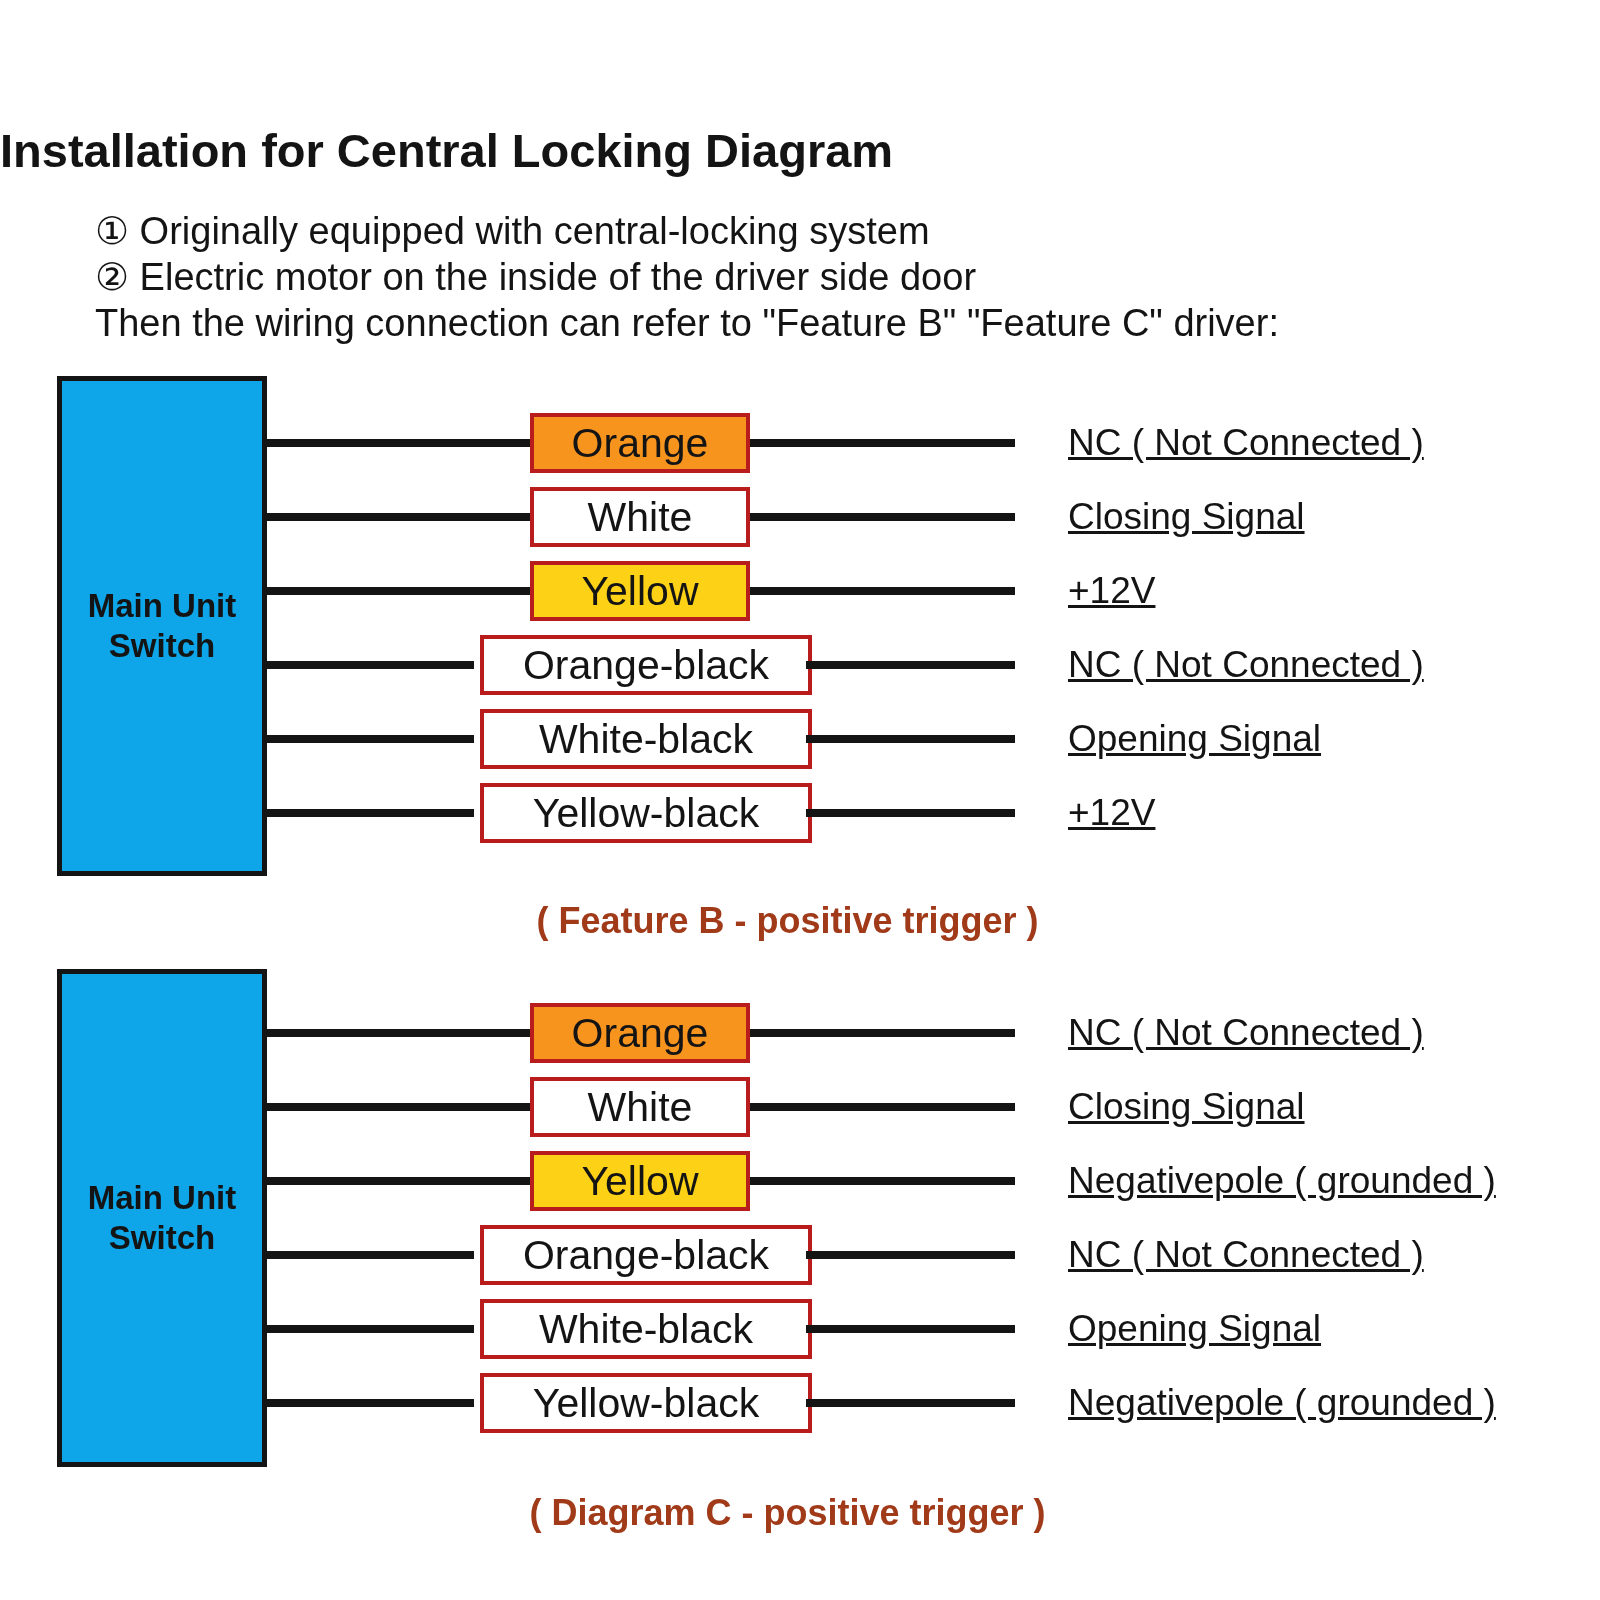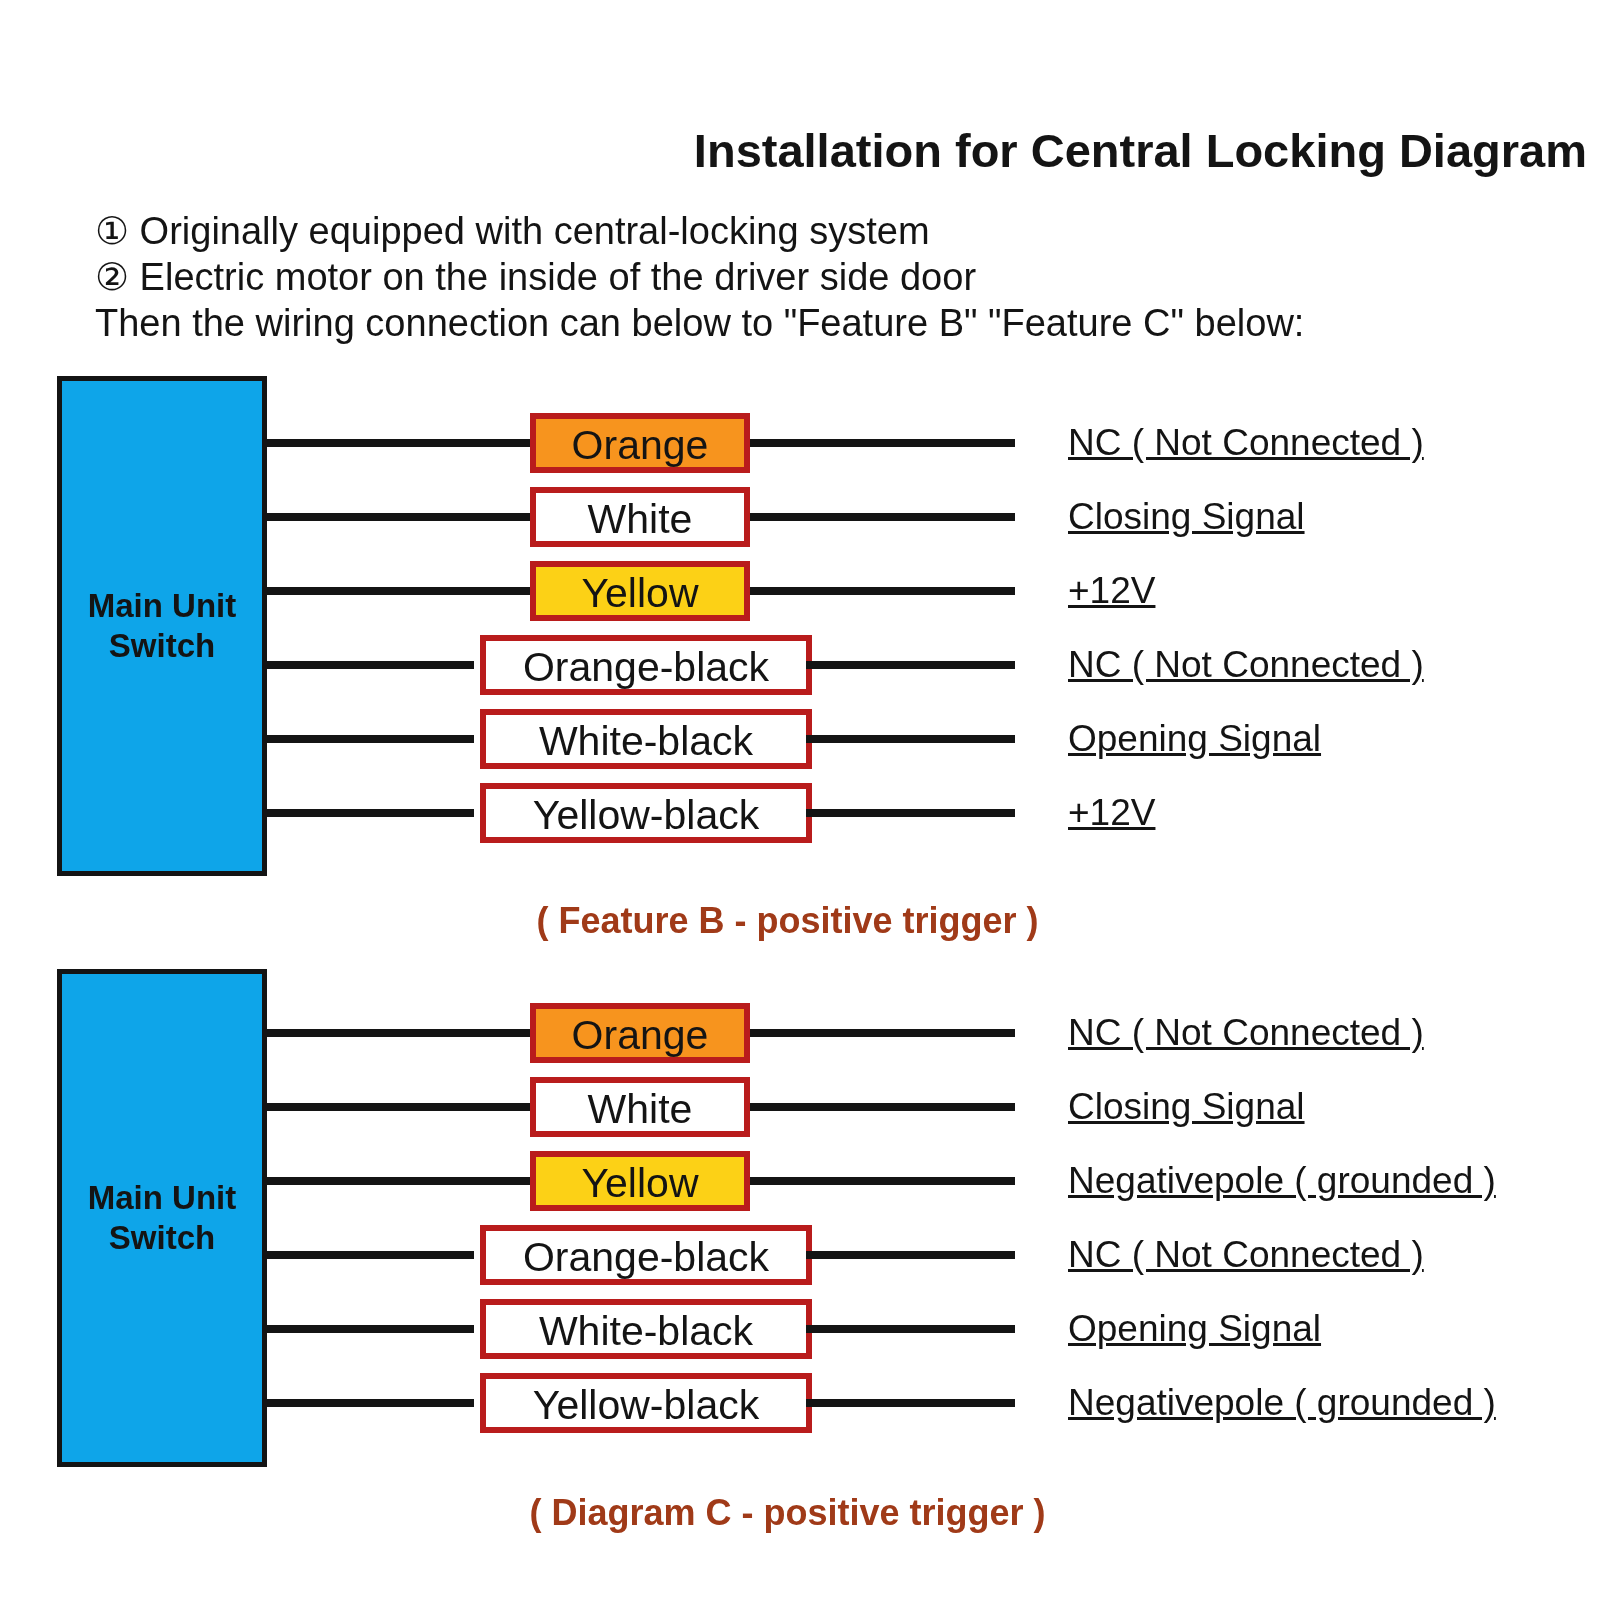--- a/index.html
+++ b/index.html
@@ -2,40 +2,40 @@
 <html><head>
 <meta charset="utf-8">
 <style>
   html,body{margin:0;padding:0;background:#ffffff;}
   .page{
     position:relative;width:1600px;height:1600px;background:#ffffff;overflow:hidden;
     font-family:"Liberation Sans",sans-serif;color:#141414;
   }
   .title{
     position:absolute;top:119px;left:0;width:1575px;height:64px;line-height:64px;
-    text-align:right;font-size:47px;font-weight:bold;letter-spacing:0;padding-left:12px;
+    text-align:left;font-size:47px;font-weight:bold;letter-spacing:0;
   }
   .instructions{position:absolute;left:95px;top:192px;margin-top:16px;}
   .instr-line{font-size:38px;line-height:46px;white-space:nowrap;}
   .unitbox{
     position:absolute;left:57px;width:210px;box-sizing:border-box;
     border:5px solid #141414;background:#0ea5e9;
     display:flex;align-items:center;justify-content:center;
   }
   .unitlabel{text-align:center;font-weight:bold;font-size:33px;line-height:40px;}
   .row{position:absolute;left:0;width:1600px;height:60px;}
   .row .wire{position:absolute;top:26px;height:8px;background:#141414;}
   .row.narrow .wl{left:267px;width:263px;}
   .row.narrow .wirebox{left:530px;width:220px;}
   .row.narrow .wr{left:750px;width:265px;}
   .row.wide .wl{left:267px;width:207px;}
   .row.wide .wirebox{left:480px;width:332px;}
   .row.wide .wr{left:806px;width:209px;}
   .wirebox{
-    position:absolute;top:0;height:60px;box-sizing:border-box;border:6px solid #b91c1c;
+    position:absolute;top:0;height:60px;box-sizing:border-box;border:4px solid #b91c1c;
     background:#ffffff;text-align:center;font-size:41px;line-height:52px;white-space:nowrap;
   }
   .desc{
     position:absolute;left:1068px;top:0;height:60px;line-height:60px;
     font-size:37px;white-space:nowrap;text-decoration:underline;
   }
   .caption{
     position:absolute;left:0;width:1575px;height:56px;line-height:56px;text-align:center;
     font-size:36px;font-weight:bold;white-space:nowrap;margin-top:16px;
   }
@@ -43,21 +43,21 @@
 </head>
 <body>
 
 <div class="page">
 
   <div class="title">Installation for Central Locking Diagram</div>
 
   <div class="instructions">
     <div class="instr-line">① Originally equipped with central-locking system</div>
     <div class="instr-line">② Electric motor on the inside of the driver side door</div>
-    <div class="instr-line">Then the wiring connection can below to "Feature B" "Feature C" below:</div>
+    <div class="instr-line">Then the wiring connection can refer to "Feature B" "Feature C" driver:</div>
   </div>
 
   <div>
 
     <div class="unitbox" style="top:376px;height:500px;">
       <div class="unitlabel">
         <div>Main Unit</div>
         <div>Switch</div>
       </div>
     </div>

